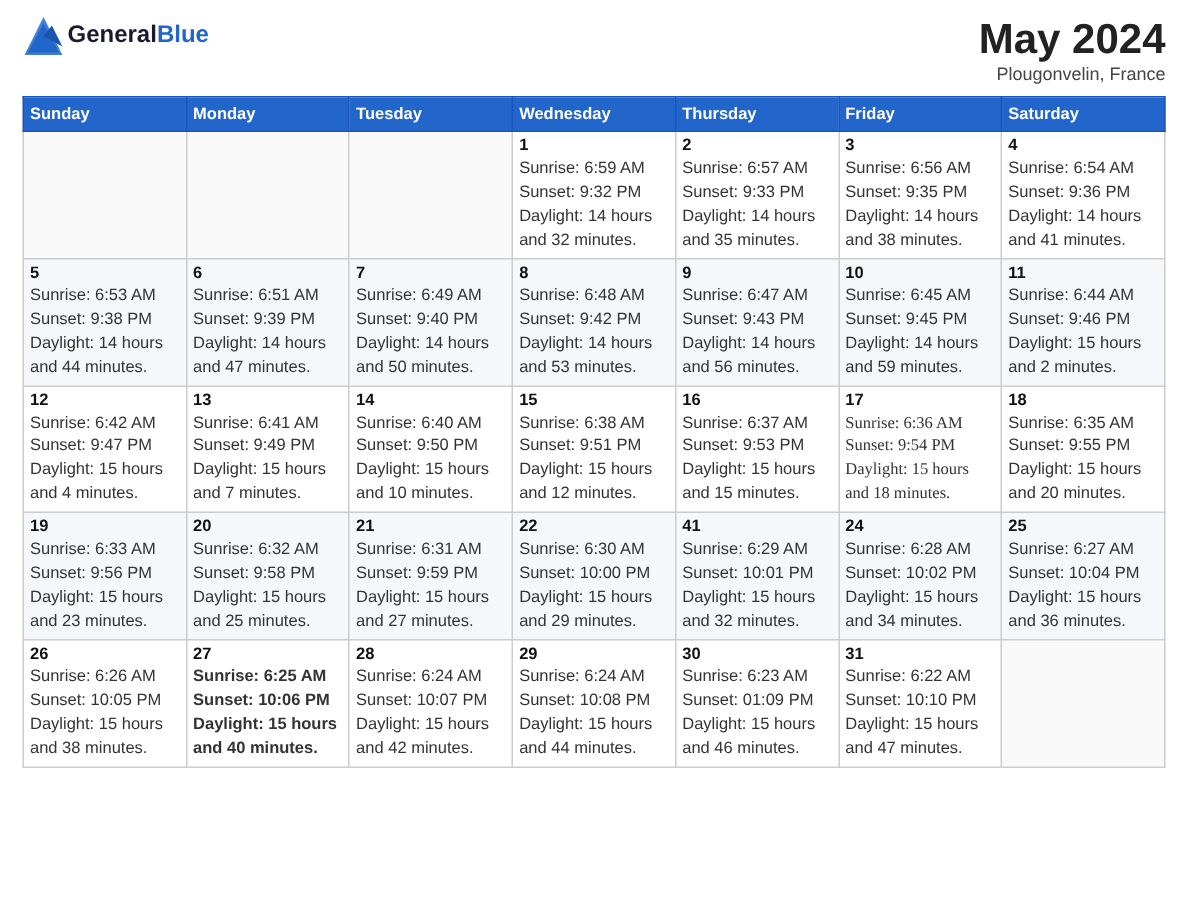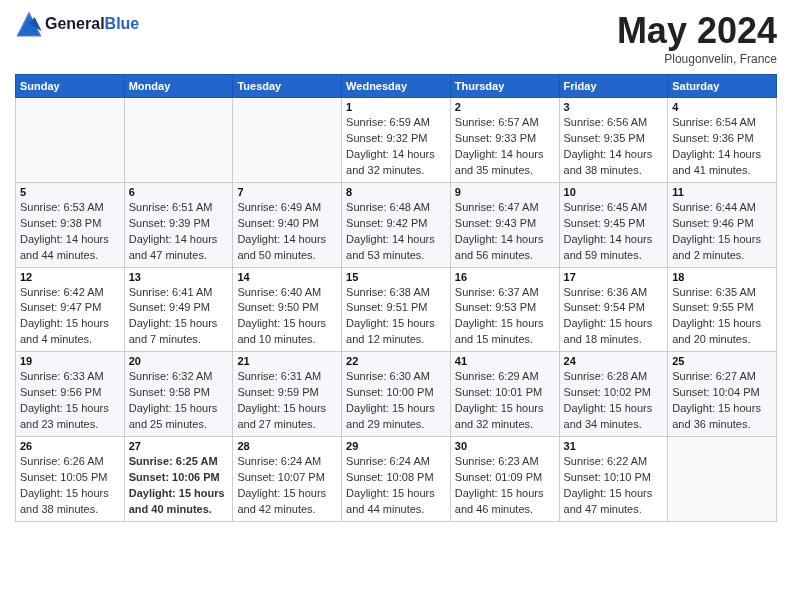--- a/index.html
+++ b/index.html
@@ -27,21 +27,21 @@
     }
     .logo-icon {
       width: 28px;
       height: 28px;
       margin-right: 2px;
     }
     .title-block {
       text-align: right;
     }
     .month-title {
-      font-size: 36px;
+      font-size: 28px;
       font-weight: bold;
       color: #222;
       margin-left: 32px;
     }
     .location-title {
       font-size: 12px;
       color: #444;
     }
     .calendar-table {
       width: 100%;
@@ -233,21 +233,21 @@
           </td>
           <td>
             <div class="day-number">16</div>
             <div class="day-info" style="white-space: pre-line;">Sunrise: 6:37 AM
 Sunset: 9:53 PM
 Daylight: 15 hours
 and 15 minutes.</div>
           </td>
           <td>
             <div class="day-number">17</div>
-            <div class="day-info" style="white-space: pre-line;">Sunrise: 6:36 AM
+            <div class="day-info" style="white-space: pre-line; font-family: Liberation Serif, serif;">Sunrise: 6:36 AM
 Sunset: 9:54 PM
 Daylight: 15 hours
 and 18 minutes.</div>
           </td>
           <td>
             <div class="day-number">18</div>
             <div class="day-info" style="white-space: pre-line;">Sunrise: 6:35 AM
 Sunset: 9:55 PM
 Daylight: 15 hours
 and 20 minutes.</div>

